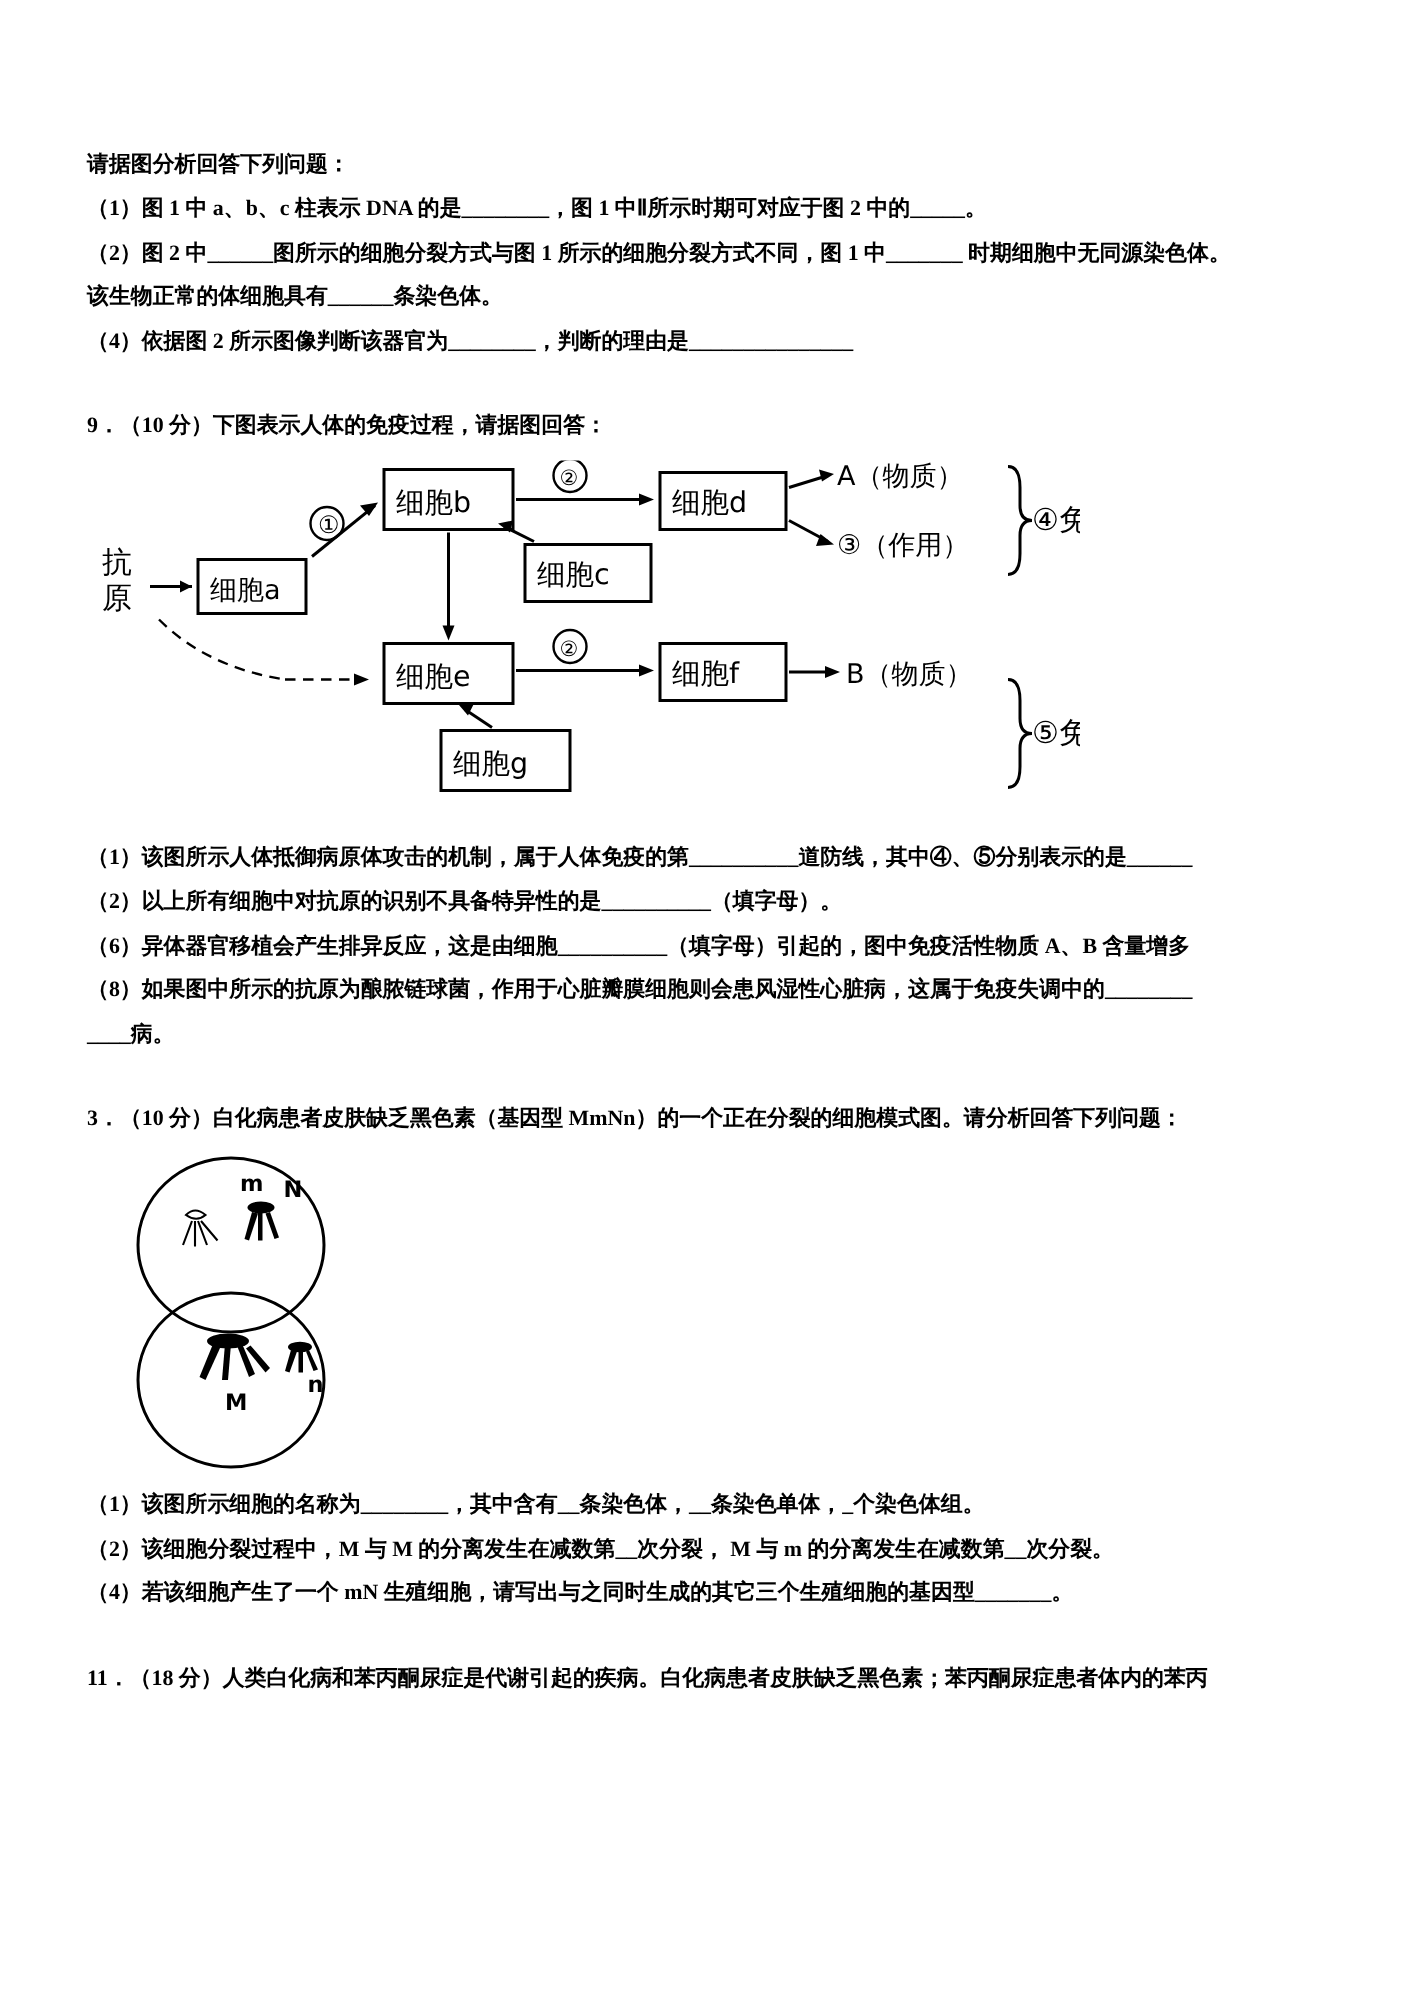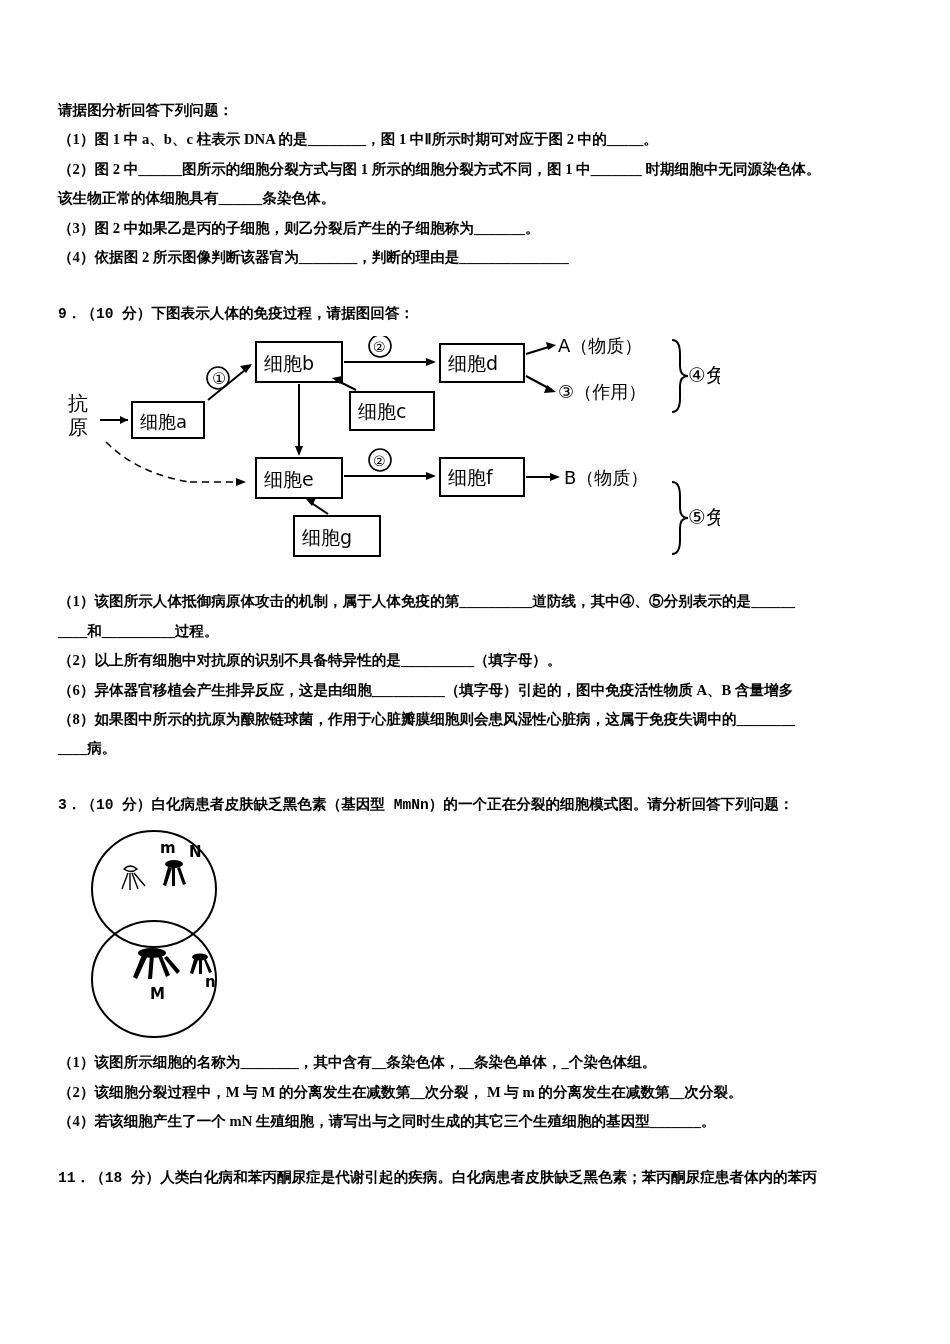--- a/index.html
+++ b/index.html
@@ -29,21 +29,20 @@
   }
   p {
     margin: 0 0 0 0;
     line-height: 1.95;
     font-size: 14.6px;
   }
   .b { font-weight: bold; }
   .q-line { margin-bottom: 1px; }
   .section-head {
     margin-top: 14px;
-    font-family: Liberation Mono, monospace;
   }
   .fig-wrap {
     margin: 8px 0 6px 0;
     position: relative;
   }
   .fig-immune {
     width: 660px;
     height: 245px;
     margin-left: 2px;
     position: relative;
@@ -61,21 +60,20 @@
 <body>
 
 <div class="page">
   <div class="content">
 
     <p class="b q-line">请据图分析回答下列问题：</p>
 
     <p class="b q-line">（1）图 1 中 a、b、c 柱表示 DNA 的是________，图 1 中Ⅱ所示时期可对应于图 2 中的_____。</p>
     <p class="b q-line">（2）图 2 中______图所示的细胞分裂方式与图 1 所示的细胞分裂方式不同，图 1 中_______ 时期细胞中无同源染色体。</p>
     <p class="b q-line">该生物正常的体细胞具有______条染色体。</p>
-    <p class="b q-line">（3）图 2 中如果乙是丙的子细胞，则乙分裂后产生的子细胞称为_______。</p>
     <p class="b q-line">（4）依据图 2 所示图像判断该器官为________，判断的理由是_______________</p>
 
     <div class="spacer-md"></div>
 
     <p class="b section-head">
       <span>9．</span><span>（10 分）</span><span>下图表示人体的免疫过程，请据图回答：</span>
     </p>
 
     <div class="fig-wrap">
       <div class="fig-immune">
@@ -153,21 +151,20 @@
 
           <line x1="268" y1="178" x2="250" y2="166" stroke="#000" stroke-width="2"></line>
           <polygon points="246,163 256,162 252,170" fill="#000"></polygon>
 
           <rect x="0" y="0" width="660" height="245" fill="none" stroke="#000" stroke-width="0"></rect>
         </svg>
       </div>
     </div>
 
     <p class="b q-line">（1）该图所示人体抵御病原体攻击的机制，属于人体免疫的第__________道防线，其中④、⑤分别表示的是______</p>
-    <p class="b q-line">____和__________过程。</p>
     <p class="b q-line">（2）以上所有细胞中对抗原的识别不具备特异性的是__________（填字母）。</p>
     <p class="b q-line">（6）异体器官移植会产生排异反应，这是由细胞__________（填字母）引起的，图中免疫活性物质 A、B 含量增多</p>
     <p class="b q-line">（8）如果图中所示的抗原为酿脓链球菌，作用于心脏瓣膜细胞则会患风湿性心脏病，这属于免疫失调中的________</p>
     <p class="b q-line">____病。</p>
 
     <div class="spacer-md"></div>
 
     <p class="b section-head">
       <span>3．</span><span>（10 分）</span><span>白化病患者皮肤缺乏黑色素（基因型 MmNn）的一个正在分裂的细胞模式图。请分析回答下列问题：</span>
     </p>

